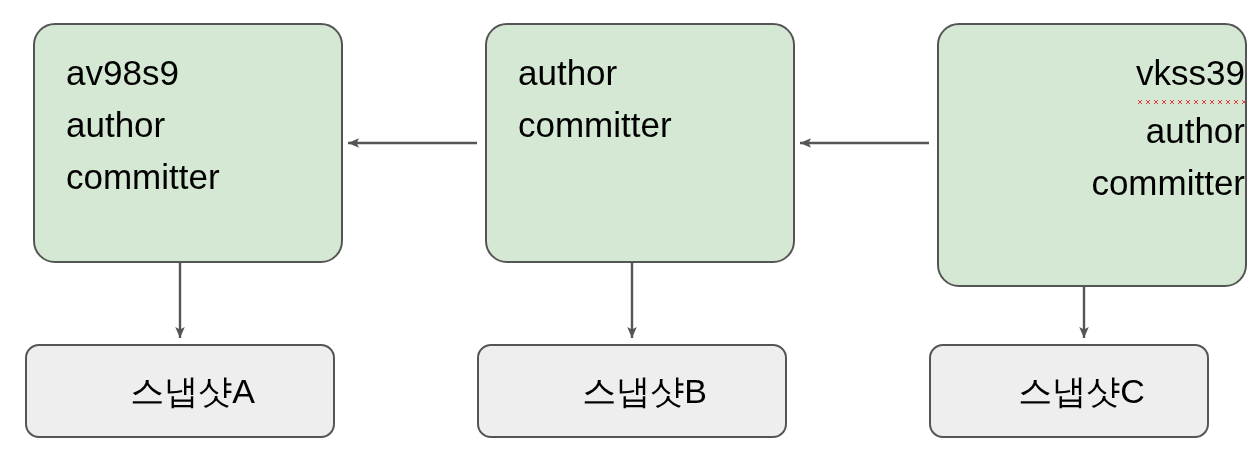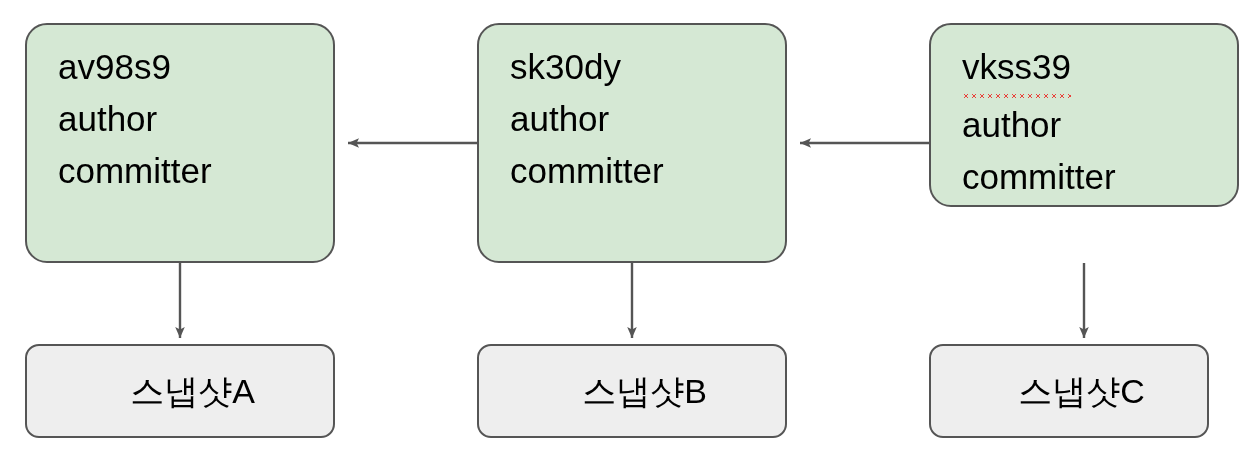--- a/index.html
+++ b/index.html
@@ -29,21 +29,22 @@
   }
   .node {
     position: absolute;
     box-sizing: border-box;
     border: 2px solid #555555;
     padding-left: 25px;
   }
   .commit-node {
     border-radius: 22px;
     background: #d5e8d4;
-    padding: 16px 0 0 31px;
+    padding: 22px 0 0 31px;
+    margin-left: 8px;
   }
   .commit-line {
     font-size: 35px;
     line-height: 52px;
     color: #000000;
     white-space: nowrap;
     letter-spacing: 0px;
   }
   .misspelled {
     position: relative;
@@ -100,26 +101,25 @@
     </g>
   </svg>
 
   <div class="node commit-node" style="left:25px; top:23px; width:310px; height:240px;">
     <div class="commit-line">av98s9</div>
     <div class="commit-line">author</div>
     <div class="commit-line">committer</div>
   </div>
 
   <div class="node commit-node" style="left:477px; top:23px; width:310px; height:240px;">
-    <div class="commit-line">sk30dy</div>
     <div class="commit-line">author</div>
     <div class="commit-line">committer</div>
   </div>
 
-  <div class="node commit-node" style="left:929px; top:23px; width:310px; height:184px;">
+  <div class="node commit-node" style="left:929px; top:23px; width:310px; height:264px;text-align:right;">
     <div class="commit-line"><span class="misspelled">vkss39</span></div>
     <div class="commit-line">author</div>
     <div class="commit-line">committer</div>
   </div>
 
   <div class="node snapshot-node" style="left:25px; top:344px; width:310px; height:94px;">
     <span class="snapshot-label">스냅샷A</span>
   </div>
 
   <div class="node snapshot-node" style="left:477px; top:344px; width:310px; height:94px;align-items:center;">

